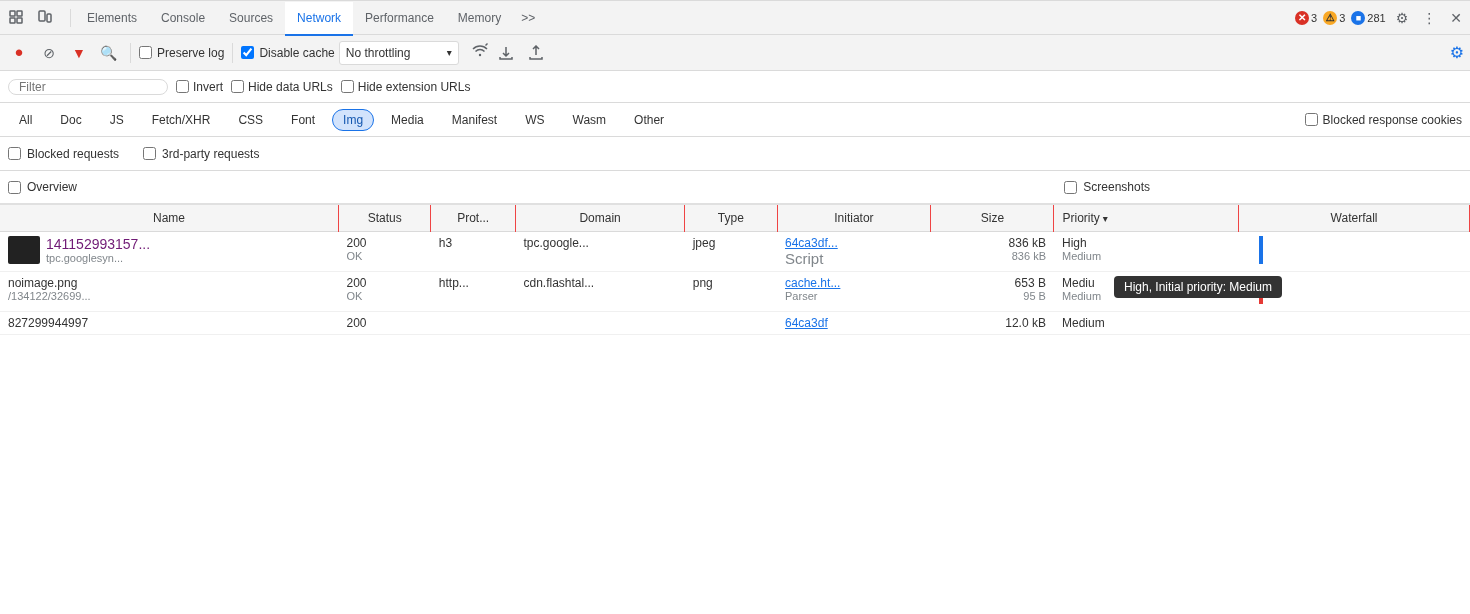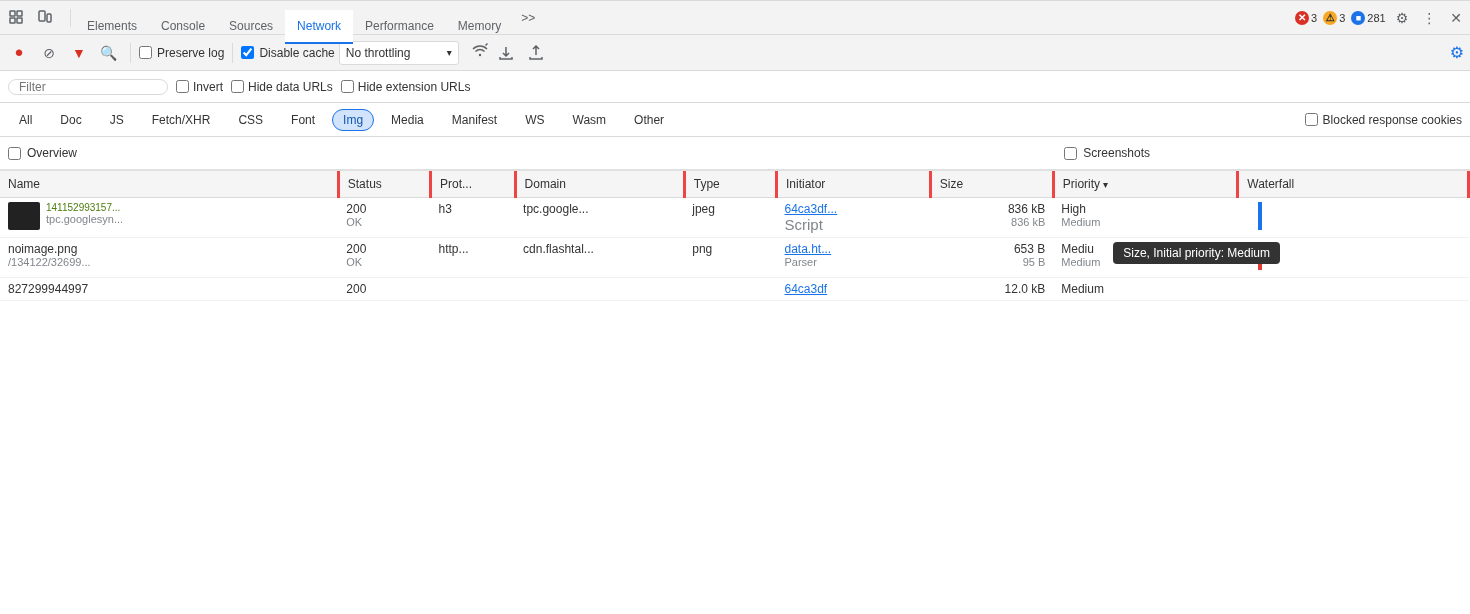--- a/index.html
+++ b/index.html
@@ -6,21 +6,21 @@
     body { font-family: -apple-system, 'Helvetica Neue', Arial, sans-serif; font-size: 12px; background: #fff; color: #1a1a1a; overflow: hidden; }
 
     
     .tab-bar {
       display: flex; align-items: center; border-bottom: 1px solid #dadada;
       background: #f3f3f3; height: 34px; padding: 0 4px;
     }
     .tab-bar-icons { display: flex; align-items: center; gap: 2px; margin-right: 8px; }
     .tab-icon { width: 26px; height: 26px; display: flex; align-items: center; justify-content: center; cursor: pointer; color: #5f6368; border-radius: 3px; font-size: 14px; }
     .tab-separator { width: 1px; height: 18px; background: #dadada; margin: 0 4px; }
-    .tab { padding: 0 12px; height: 34px; display: flex; align-items: center; cursor: pointer; color: #5f6368; font-size: 12px; border-bottom: 2px solid transparent; position: relative; top: 9px; }
+    .tab { padding: 0 12px; height: 34px; display: flex; align-items: center; cursor: pointer; color: #5f6368; font-size: 12px; border-bottom: 2px solid transparent; position: relative; top: 1px; }
     .tab.active { color: #1a73e8; border-bottom: 2px solid #1a73e8; background: #fff; }
     .tab-more { padding: 0 8px; color: #5f6368; cursor: pointer; }
     .tab-right { margin-left: auto; display: flex; align-items: center; gap: 6px; }
     .error-badge { display: flex; align-items: center; gap: 2px; font-size: 11px; }
     .err-icon { width: 14px; height: 14px; border-radius: 50%; display: flex; align-items: center; justify-content: center; font-size: 10px; font-weight: bold; color: white; }
     .err-red { background: #d93025; }
     .err-yellow { background: #f9a825; color: #333; }
     .err-blue { background: #1a73e8; }
     .err-count { font-size: 11px; color: #333; }
     .gear-icon, .dots-icon, .close-icon { color: #5f6368; cursor: pointer; font-size: 14px; padding: 2px 4px; }
@@ -84,22 +84,22 @@
       display: flex; align-items: center; border-bottom: 2px solid #e0e0e0;
       background: #fff; height: 34px; padding: 0 8px; gap: 24px;
     }
     .left-accent { border-left: 3px solid #1a73e8; }
 
     
     .table-container { overflow-y: auto; flex: 1; }
     table { width: 100%; border-collapse: collapse; }
     thead tr { background: #f5f5f5; border-bottom: 1px solid #dadada; position: sticky; top: 0; z-index: 10; }
     thead th {
-      text-align: left; padding: 6px 8px; font-weight: 500; font-size: 12px;
-      color: #333; border-right: 3px solid #ef4444; white-space: nowrap; cursor: pointer;
+      text-align: center; padding: 6px 8px; font-weight: 500; font-size: 12px;
+      color: #333; border-right: 1px solid #ef4444; white-space: nowrap; cursor: pointer;
     }
     .th-sort { display: flex; align-items: center; gap: 3px; }
     tbody tr { border-bottom: 1px solid #f0f0f0; }
     tbody td { padding: 4px 8px; font-size: 12px; color: #333; vertical-align: top; }
 
     .devtools-wrap { display: flex; flex-direction: column; height: 614px; width: 1470px; border-top: 1px solid #dadada; }
   </style>
 </head>
 <body>
 
@@ -231,20 +231,30 @@
       <button class="type-btn">Manifest</button>
       <button class="type-btn">WS</button>
       <button class="type-btn">Wasm</button>
       <button class="type-btn">Other</button>
       <div class="blocked-cookies" style="margin-left:auto; order:99;">
       <input type="checkbox" style="">
       <span>Blocked response cookies</span>
     </div>
   </div>
 
+  <div class="options-row">
+    <label class="option-label">
+      <input type="checkbox" style="">
+      <span>Blocked requests</span>
+    </label>
+    <label class="option-label">
+      <input type="checkbox" style="">
+      <span>3rd-party requests</span>
+    </label>
+  </div>
 
   <div class="options-row" style="border-bottom:2px solid #e0e0e0;">
     <label class="option-label">
       <input type="checkbox" style="">
       <span>Overview</span>
     </label>
     <div style="flex:1;"></div>
     <label class="option-label" style="margin-right:48px;">
       <input type="checkbox" style="">
       <span>Screenshots</span>
@@ -270,21 +280,21 @@
           </th>
           <th style="min-width:150px;">Waterfall</th>
         </tr>
       </thead>
       <tbody id="table-body">
 
       <tr>
             <td style="display: flex; align-items: flex-start; gap: 6px; min-width: 220px;">
               <span style="width: 32px; height: 28px; background: rgb(34, 34, 34); border-radius: 2px; display: inline-block; flex-shrink: 0;"></span>
               <div>
-                <div style="font-size:10px;color:#4d7c0f;">141152993157...</div>
+                <div style="font-size:14px;color:#701a75;">141152993157...</div>
     <div style="font-size:11px;color:#80868b;">tpc.googlesyn...</div>
               </div>
             </td>
             <td>
               <div>200</div>
               <div style="color:#80868b;font-size:11px;">OK</div>
             </td>
             <td>h3</td>
             <td style="max-width: 120px; overflow: hidden; text-overflow: ellipsis; white-space: nowrap;">tpc.google...</td>
             <td>jpeg</td>
@@ -310,31 +320,31 @@
               </div>
             </td>
             <td>
               <div>200</div>
               <div style="color:#80868b;font-size:11px;">OK</div>
             </td>
             <td>http...</td>
             <td style="max-width: 120px; overflow: hidden; text-overflow: ellipsis; white-space: nowrap;">cdn.flashtal...</td>
             <td>png</td>
             <td>
-              <div style="color:#1a73e8;text-decoration:underline;cursor:pointer;">data.ht...</div>
+              <div style="color:#1a73e8;text-decoration:underline;cursor:pointer;">cache.ht...</div>
               <div style="color:#80868b;font-size:11px;">Parser</div>
             </td>
             <td style="text-align: right;">
               <div>653 B</div>
               <div style="color:#80868b;font-size:11px;">95 B</div>
             </td>
             <td style="position: relative;">
               <div style="font-size:12px;color:#333;">Mediu</div>
               <div style="color:#80868b;font-size:11px;">Medium</div>
-              <div style="position:absolute;left:60px;top:4px;background:#333;color:#fff;border-radius:4px;padding:4px 10px;font-size:12px;white-space:nowrap;z-index:100;">Size, Initial priority: Medium</div>
+              <div style="position:absolute;left:60px;top:4px;background:#333;color:#fff;border-radius:4px;padding:4px 10px;font-size:12px;white-space:nowrap;z-index:100;">High, Initial priority: Medium</div>
             </td>
             <td><div style="width:4px;height:28px;background:#e53935;display:inline-block;margin-left:12px;"></div></td>
           </tr>
           <tr>
             <td style="display: flex; align-items: flex-start; gap: 6px; min-width: 220px;">
               <div>
                 <div style="font-size:12px;color:#333;">827299944997</div>
     <div style="font-size:11px;color:#80868b;"></div>
               </div>
             </td>

